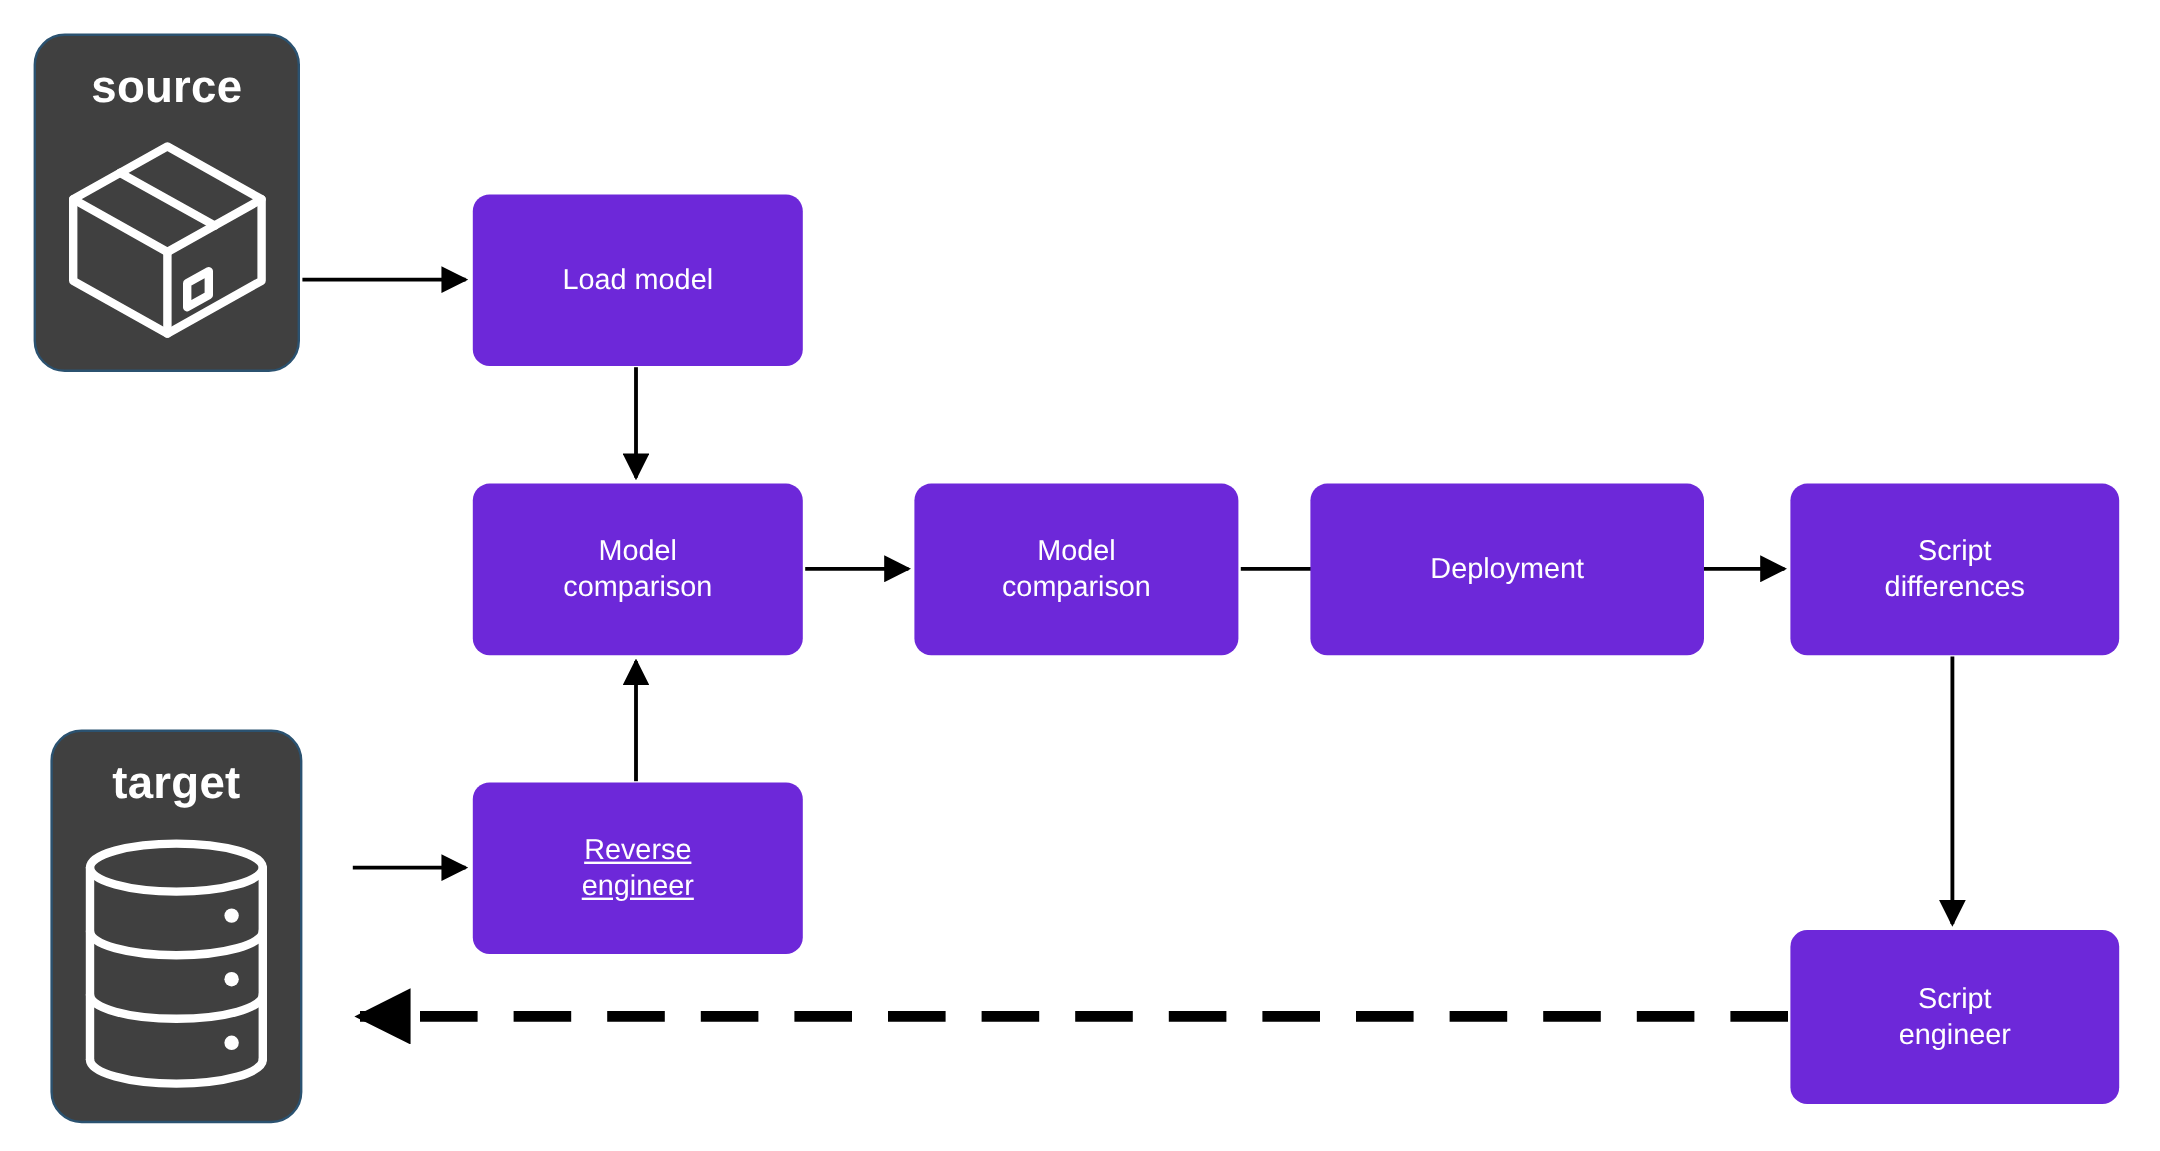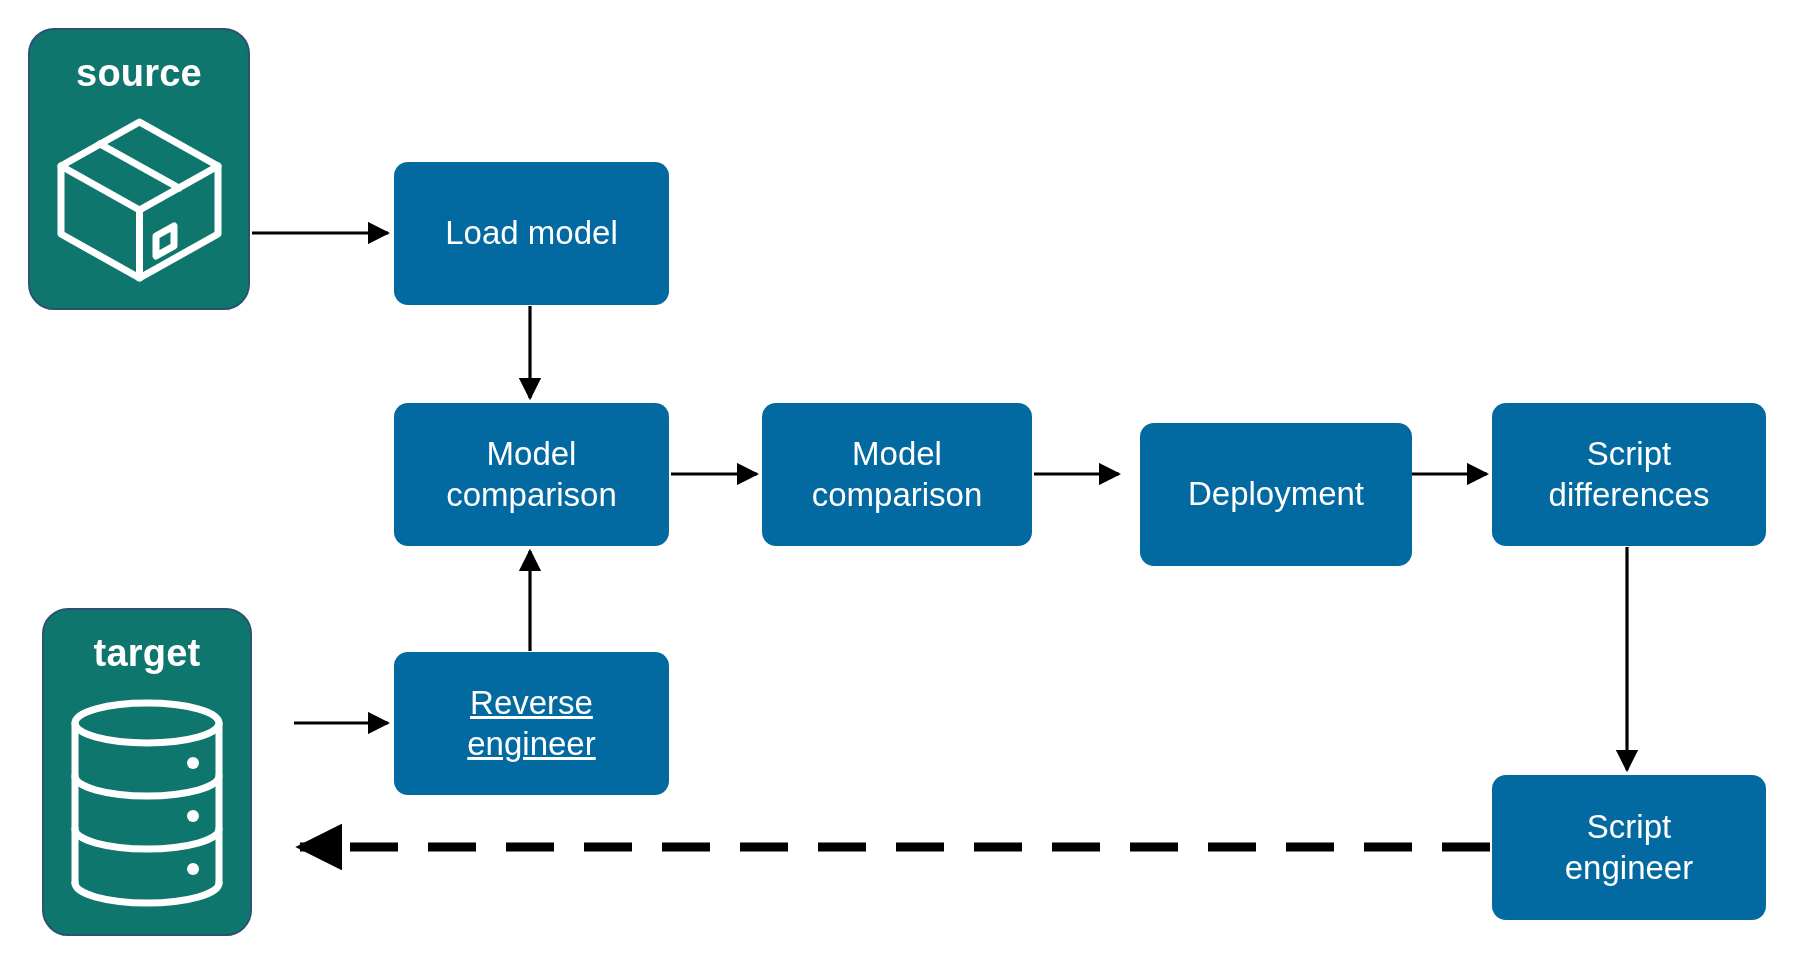--- a/index.html
+++ b/index.html
@@ -22,21 +22,21 @@
     left: 0;
     top: 0;
     width: 1800px;
     height: 959px;
     pointer-events: none;
   }
 
   
   .endpoint-card {
     position: absolute;
-    background: #0f766e;
+    background: #404040;
     border: 2px solid #2b5270;
     border-radius: 26px;
     box-sizing: border-box;
     display: flex;
     flex-direction: column;
     align-items: center;
     justify-content: center;
   }
   .endpoint-label {
     color: #ffffff;
@@ -51,29 +51,29 @@
     flex: 1 1 auto;
     display: flex;
     align-items: center;
     justify-content: center;
     width: 100%;
   }
 
   
   .process-box {
     position: absolute;
-    background: #0369a1;
+    background: #6d28d9;
     border-radius: 14px;
     box-sizing: border-box;
     display: flex;
     align-items: center;
     justify-content: center;
     text-align: center;
     color: #ffffff;
-    font-size: 33px;
+    font-size: 24px;
     line-height: 1.22;
     padding: 6px 10px;
     user-select: none;
   }
   .process-box span { display: block; }
 </style>
 </head>
 <body>
 
 <div id="canvas">
@@ -155,21 +155,21 @@
     </div>
   </div>
 
   <div class="process-box" style="left:762px; top:403px; width:270px; height:143px;">
     <div>
       <span>Model</span>
       <span>comparison</span>
     </div>
   </div>
 
-  <div class="process-box" style="left:1140px; top:403px; width:272px; height:143px;margin-top:20px;">
+  <div class="process-box" style="left:1092px; top:403px; width:328px; height:143px;">
     <div>
       <span>Deployment</span>
     </div>
   </div>
 
   <div class="process-box" style="left:1492px; top:403px; width:274px; height:143px;">
     <div>
       <span>Script</span>
       <span>differences</span>
     </div>

